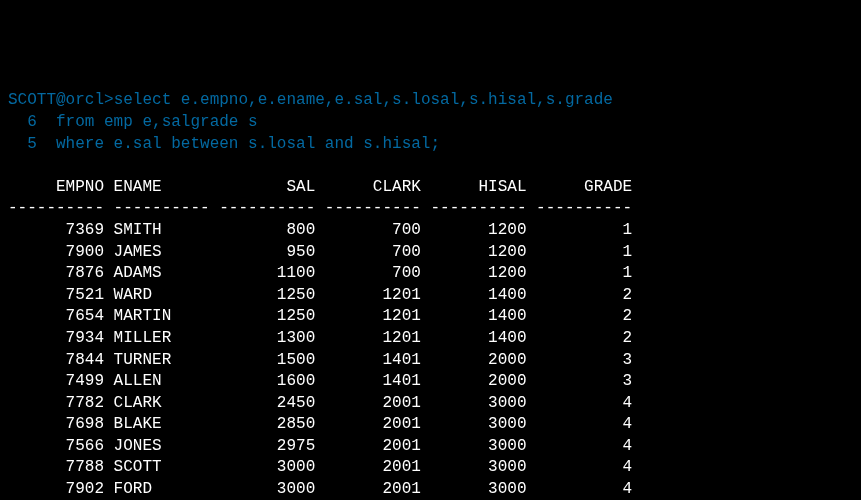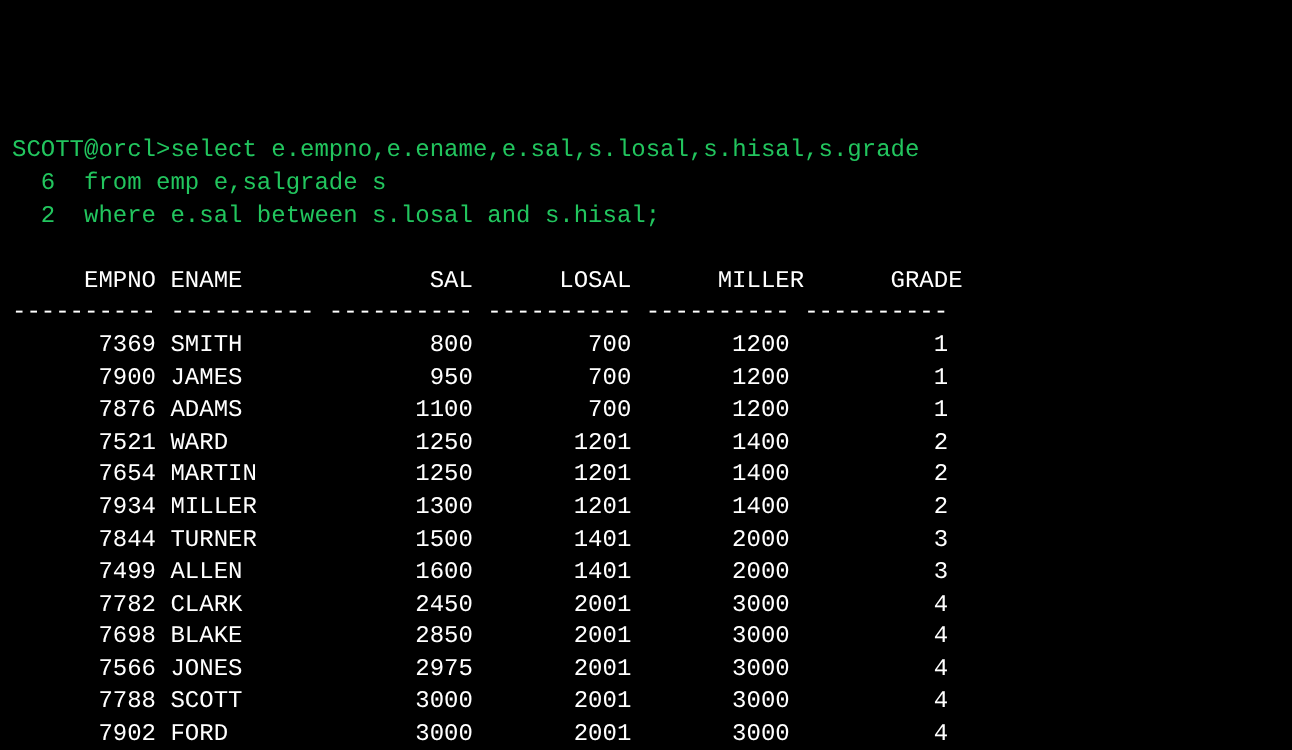--- a/index.html
+++ b/index.html
@@ -10,36 +10,36 @@
       margin: 0;
       padding: 4px 8px;
       line-height: 1.35;
       white-space: pre;
       width: 861px;
       height: 500px;
       box-sizing: border-box;
       overflow: hidden;
     }
     .prompt {
-      color: #22c55e;
+      color: #0369a1;
     }
     .output {
       color: #ffffff;
     }
   </style>
 </head>
 <body>
 
 
 
 <span class="prompt"><span>SCOTT@orcl&gt;</span><span>select e.empno,e.ename,e.sal,s.losal,s.hisal,s.grade</span></span>
 <span class="prompt">  6  from emp e,salgrade s</span>
-<span class="prompt">  2  where e.sal between s.losal and s.hisal;</span>
+<span class="prompt">  5  where e.sal between s.losal and s.hisal;</span>
 
-<span class="output" id="header-line">     EMPNO ENAME             SAL      LOSAL      MILLER      GRADE</span>
+<span class="output" id="header-line">     EMPNO ENAME             SAL      CLARK      HISAL      GRADE</span>
 <span class="output" id="separator-line">---------- ---------- ---------- ---------- ---------- ----------</span>
 <span class="output" id="rows-block">      7369 SMITH             800        700       1200          1
       7900 JAMES             950        700       1200          1
       7876 ADAMS            1100        700       1200          1
       7521 WARD             1250       1201       1400          2
       7654 MARTIN           1250       1201       1400          2
       7934 MILLER           1300       1201       1400          2
       7844 TURNER           1500       1401       2000          3
       7499 ALLEN            1600       1401       2000          3
       7782 CLARK            2450       2001       3000          4

